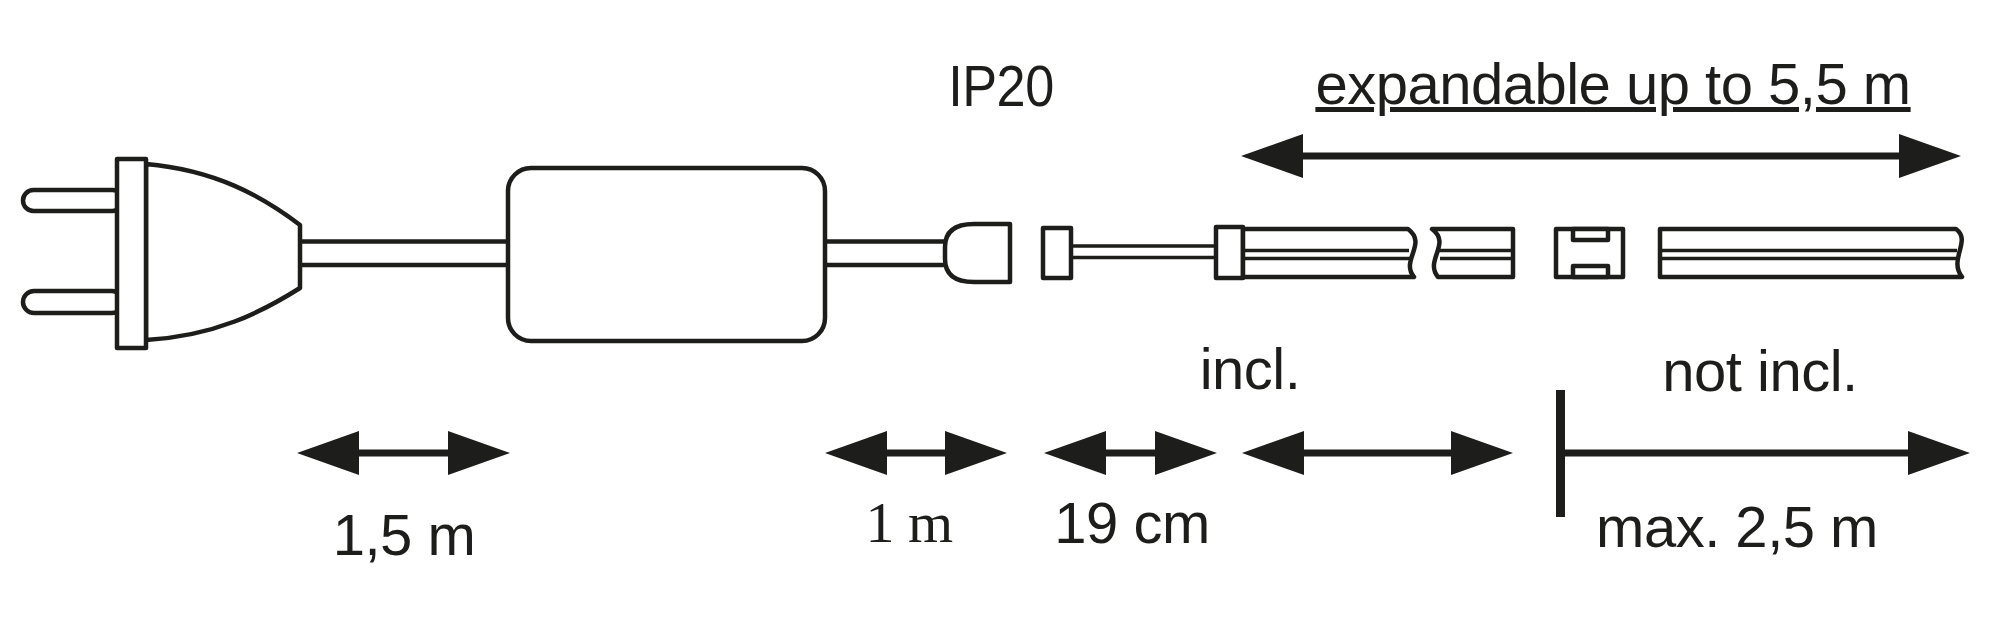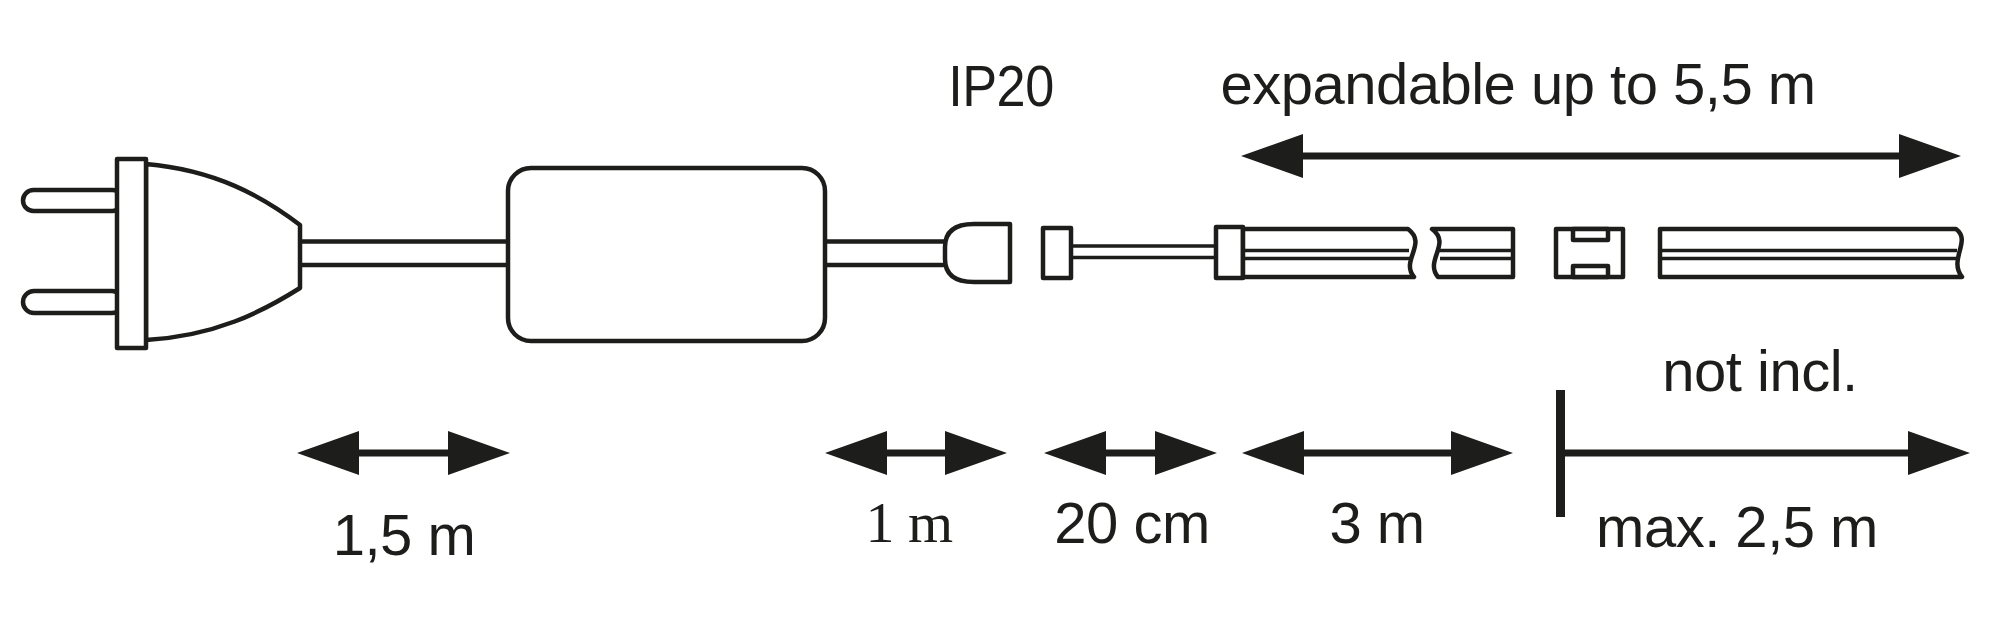--- a/index.html
+++ b/index.html
@@ -72,28 +72,28 @@
     <path class="arr" d="M297,453 L359,431 V449.5 H448 V431 L510,453 L448,475 V456.5 H359 V475 Z"></path>
     <path class="arr" d="M825,453 L887,431 V449.5 H945 V431 L1007,453 L945,475 V456.5 H887 V475 Z"></path>
     <path class="arr" d="M1044,453 L1106,431 V449.5 H1155 V431 L1217,453 L1155,475 V456.5 H1106 V475 Z"></path>
     <path class="arr" d="M1242,453 L1304,431 V449.5 H1451 V431 L1513,453 L1451,475 V456.5 H1304 V475 Z"></path>
 
     <path class="arr" d="M1556,390 H1565 V449.5 H1908 V431 L1970,453 L1908,475 V456.5 H1565 V517 H1556 Z"></path>
   </svg>
 
   <div class="lbl condensed" style="left:1001px;top:57px;">IP20</div>
 
-  <div class="lbl" style="left:1518px;top:55px;">expandable up to 5,5 m</div>
+  <div class="lbl" style="left:1613px;top:55px;text-decoration:underline;">expandable up to 5,5 m</div>
 
+  <div class="lbl" style="left:1250px;top:340px;">incl.</div>
 
   <div class="lbl" style="left:1760px;top:342px;">not incl.</div>
 
   <div class="lbl" style="left:404px;top:506px;">1,5 m</div>
 
   <div class="lbl" style="left:909px;top:494px;font-family:Liberation Serif, serif;">1 m</div>
 
-  <div class="lbl" style="left:1132px;top:494px;">20 cm</div>
+  <div class="lbl" style="left:1132px;top:494px;">19 cm</div>
 
-  <div class="lbl" style="left:1377px;top:494px;">3 m</div>
 
   <div class="lbl" style="left:1737px;top:498px;text-align:center;">max. 2,5 m</div>
 
 </div>
 
 </body></html>

